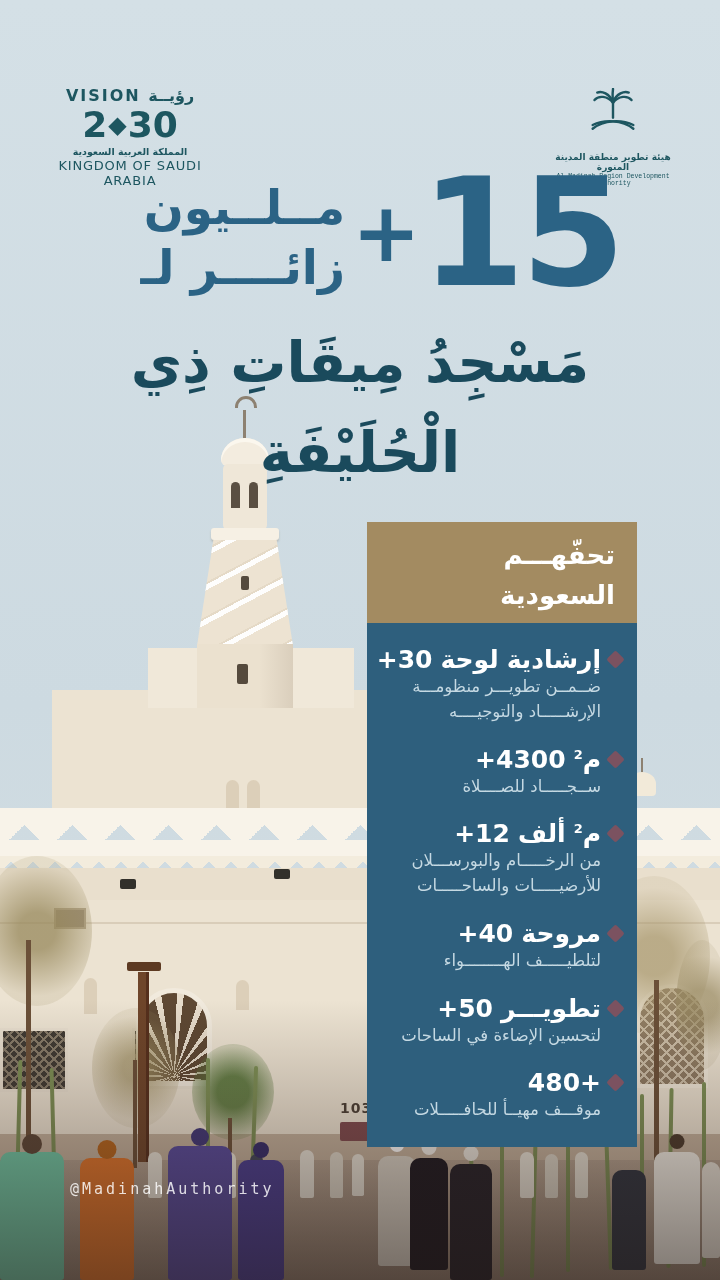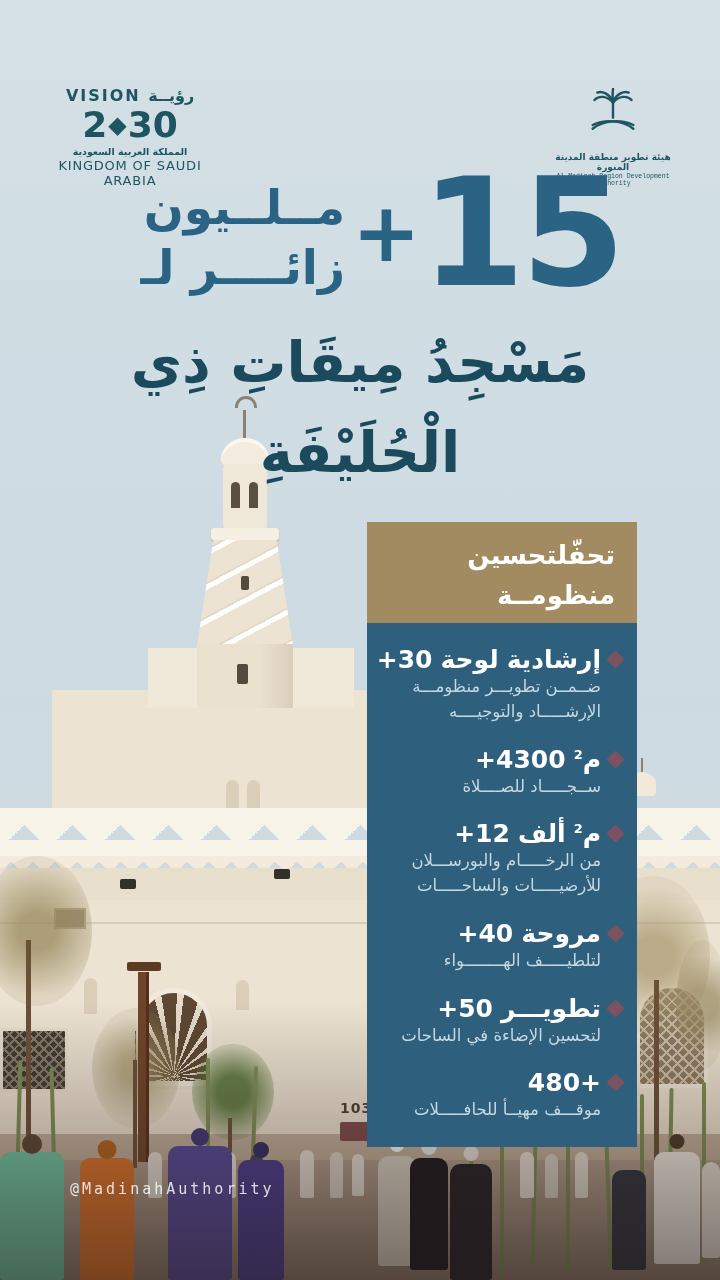--- a/index.html
+++ b/index.html
@@ -255,21 +255,21 @@
   </div>
 
   <div class="abs big-number"><span class="plus">+</span><span>15</span></div>
   <div class="abs head-words">
     <div>مــلــيون</div>
     <div>زائــــر لـ</div>
   </div>
   <div class="abs mosque-line">مَسْجِدُ مِيقَاتِ ذِي الْحُلَيْفَةِ</div>
 
   <div class="abs tan-box">
-    <div>تحفّلتحسين منظومــة</div>
+    <div>تحفّهـــم السعودية</div>
     <div>مـــــن الخدمـــــات</div>
   </div>
 
   <div class="abs blue-box">
 
     <div class="stat">
       <div class="stat-main">
         <div class="stat-heading">
           <span>+30</span>
           <span>لوحة</span>

